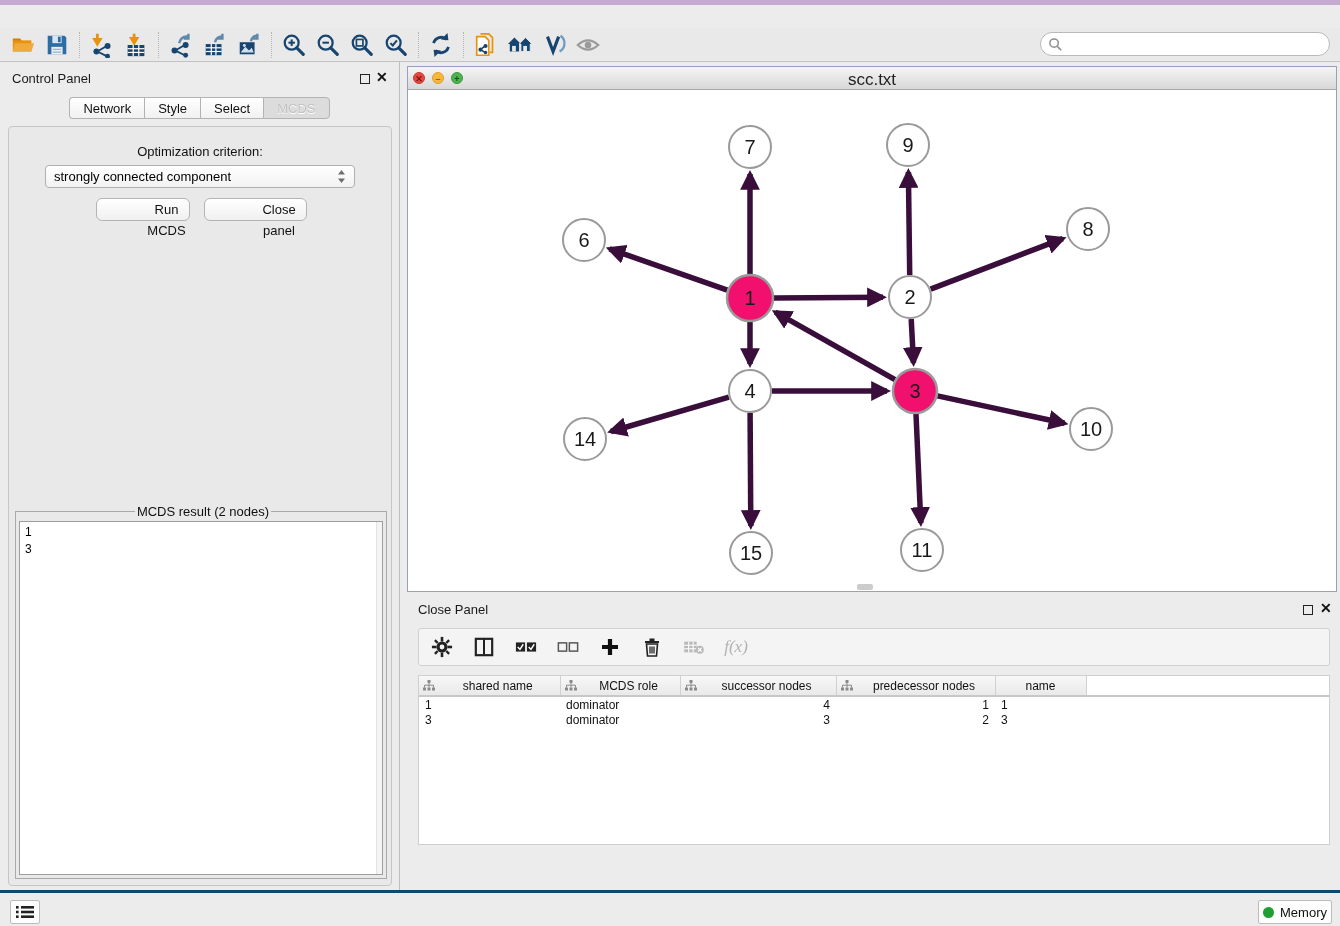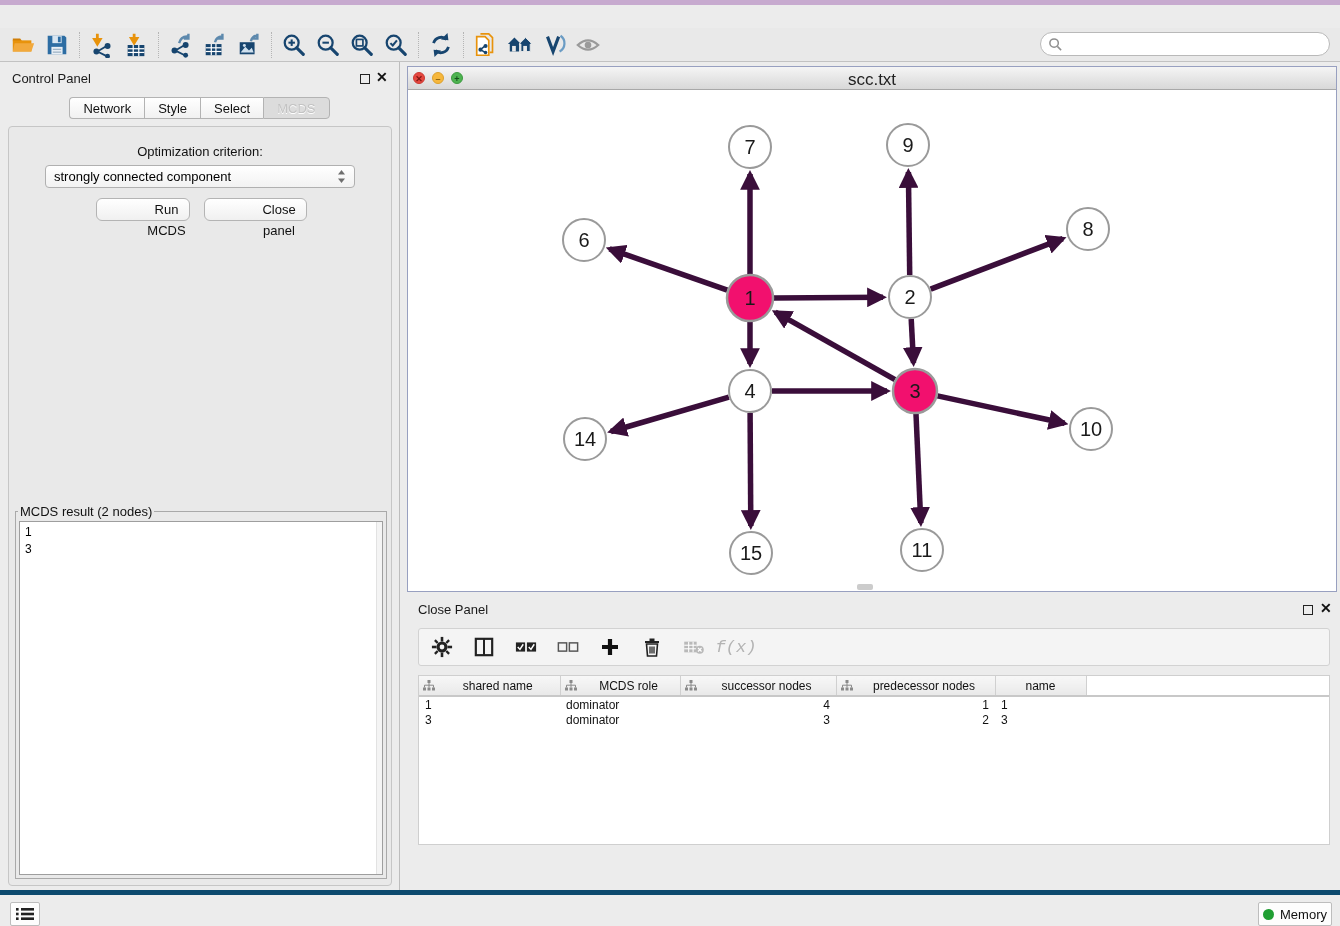--- a/index.html
+++ b/index.html
@@ -34,53 +34,53 @@
   .tab:first-child { border-radius:4px 0 0 4px; }
   .tab:last-child { border-right:1px solid #b3b3b3; border-radius:0 4px 4px 0; }
   .tab.active { background:#dcdcdc; color:#c3c3c3; text-shadow:0 1px 0 #fff; }
   .cp-tabs { top:35px; }
   .cp-body { position:absolute; left:8px; top:56px; width:384px; height:760px; background:#e9e9e9; border:1px solid #c6c6c6; border-radius:4px;margin-top:8px; }
   .opt-label { position:absolute; left:0; width:100%; top:17px; text-align:center; font-size:13px; color:#111; }
   .dropdown { position:absolute; left:36px; top:38px; width:310px; height:23px; background:linear-gradient(#ffffff,#f2f2f2); border:1px solid #b0b0b0; border-radius:4px; display:flex; align-items:center; padding:0 8px; font-size:13px; }
   .dropdown .dd-label { flex:1; }
   .btn { position:absolute; top:71px; height:23px; background:linear-gradient(#ffffff,#f0f0f0); border:1px solid #b4b4b4; border-radius:6px; font-size:13px; color:#111; text-align:center; line-height:21px; font-family:"Liberation Sans",sans-serif;padding-left:47px; }
   .result-fs { position:absolute; left:6px; top:377px; width:372px; height:375px; border:1px solid #a9a9a9; }
-  .result-fs legend { font-size:13px; color:#111; margin-left:2px; padding:0 2px; }
+  .result-fs legend { font-size:13px; color:#111; margin-left:2px; padding:0 2px;text-align:center; }
   .result-box { position:absolute; left:3px; top:2px; right:3px; bottom:3px; background:#fff; border:1px solid #9e9e9e; font-size:12px; line-height:17px; padding:2px 5px; position:absolute; }
   .result-box .scrolltrack { position:absolute; right:0; top:0; width:6px; height:100%; background:#f4f4f4; border-left:1px solid #e2e2e2; }
 
   
   .net-window { position:absolute; left:407px; top:4px; width:930px; height:526px; background:#fff; border:1px solid #98a0c0; }
   .net-titlebar { position:absolute; left:0; top:0; width:100%; height:23px; background:linear-gradient(#f5f5f5,#d8d8d8); border-bottom:1px solid #a8a8a8; }
   .net-traffic { position:absolute; left:5px; top:5px; display:flex; gap:7px; }
   .ntl { width:12px; height:12px; border-radius:50%; font-size:9px; font-weight:bold; text-align:center; line-height:12px; }
   .ntl.red { background:#e6473f; border:1px solid #c93b34; color:#7c1612; }
   .ntl.yellow { background:#f6b73c; border:1px solid #dca12e; color:#8a6210; }
   .ntl.green { background:#4db350; border:1px solid #3d9a40; color:#14501a; }
   .net-title { position:absolute; left:0; right:0; top:3px; text-align:center; font-size:17px; color:#222; }
   .net-canvas { position:absolute; left:0; top:23px; width:928px; height:501px; background:#fff; }
   .hthumb { position:absolute; left:449px; top:494px; width:16px; height:6px; background:#cccccc; border-radius:2px; }
 
   
   .table-panel { position:absolute; left:407px; top:533px; width:933px; height:295px; background:#ececec; }
   .tp-toolbar { position:absolute; left:11px; top:33px; width:912px; height:38px; background:#f4f4f4; border:1px solid #d2d2d2; border-radius:3px; display:flex; align-items:center; padding-left:10px; gap:16px; }
   .tp-ic { width:26px; height:26px; display:flex; align-items:center; justify-content:center; }
-  .fx { font-family:Liberation Mono, monospace; font-style:italic; font-size:17px; color:#b3b3b3; }
+  .fx { font-family:Liberation Serif, serif; font-style:italic; font-size:17px; color:#b3b3b3; }
   .tbl-wrap { position:absolute; left:11px; top:80px; width:912px; height:170px; background:#fff; border:1px solid #cfcfcf; overflow:hidden; }
   table.datatbl { border-collapse:collapse; font-size:12px; width:100%; }
   table.datatbl th { height:20px; font-weight:normal; background:linear-gradient(#f7f7f7,#e9e9e9); border-right:1px solid #d0d0d0; border-bottom:2px solid #c8c8c8; padding:0 4px; white-space:nowrap; }
   table.datatbl th .hwrap { display:flex; align-items:center; }
   table.datatbl th .hlabel { flex:1; text-align:center; color:#111; }
   table.datatbl th.filler { background:#fff; border-right:none; }
   table.datatbl td { height:16px; padding:0 6px; color:#111; white-space:nowrap; }
   td.ra { text-align:right; padding-right:12px; }
   .tp-tabs { top:270px; }
 
   
-  .statusbar { position:absolute; left:0; top:890px; width:100%; height:28px; background:#ececec; border-top:5px solid #0c4a6e; }
+  .statusbar { position:absolute; left:0; top:890px; width:100%; height:28px; background:#ececec; border-top:3px solid #0c4a6e; }
   .sb-btn { position:absolute; background:#fdfdfd; border:1px solid #bdbdbd; border-radius:2px; display:flex; align-items:center; justify-content:center; }
   .mem-dot { width:11px; height:11px; border-radius:50%; background:#1f9e32; margin-right:6px; }
   .mem-label { font-size:13px; color:#111; }
 </style>
 </head>
 <body>
 
 <div class="app">
 
   <div class="accent-strip"></div>

